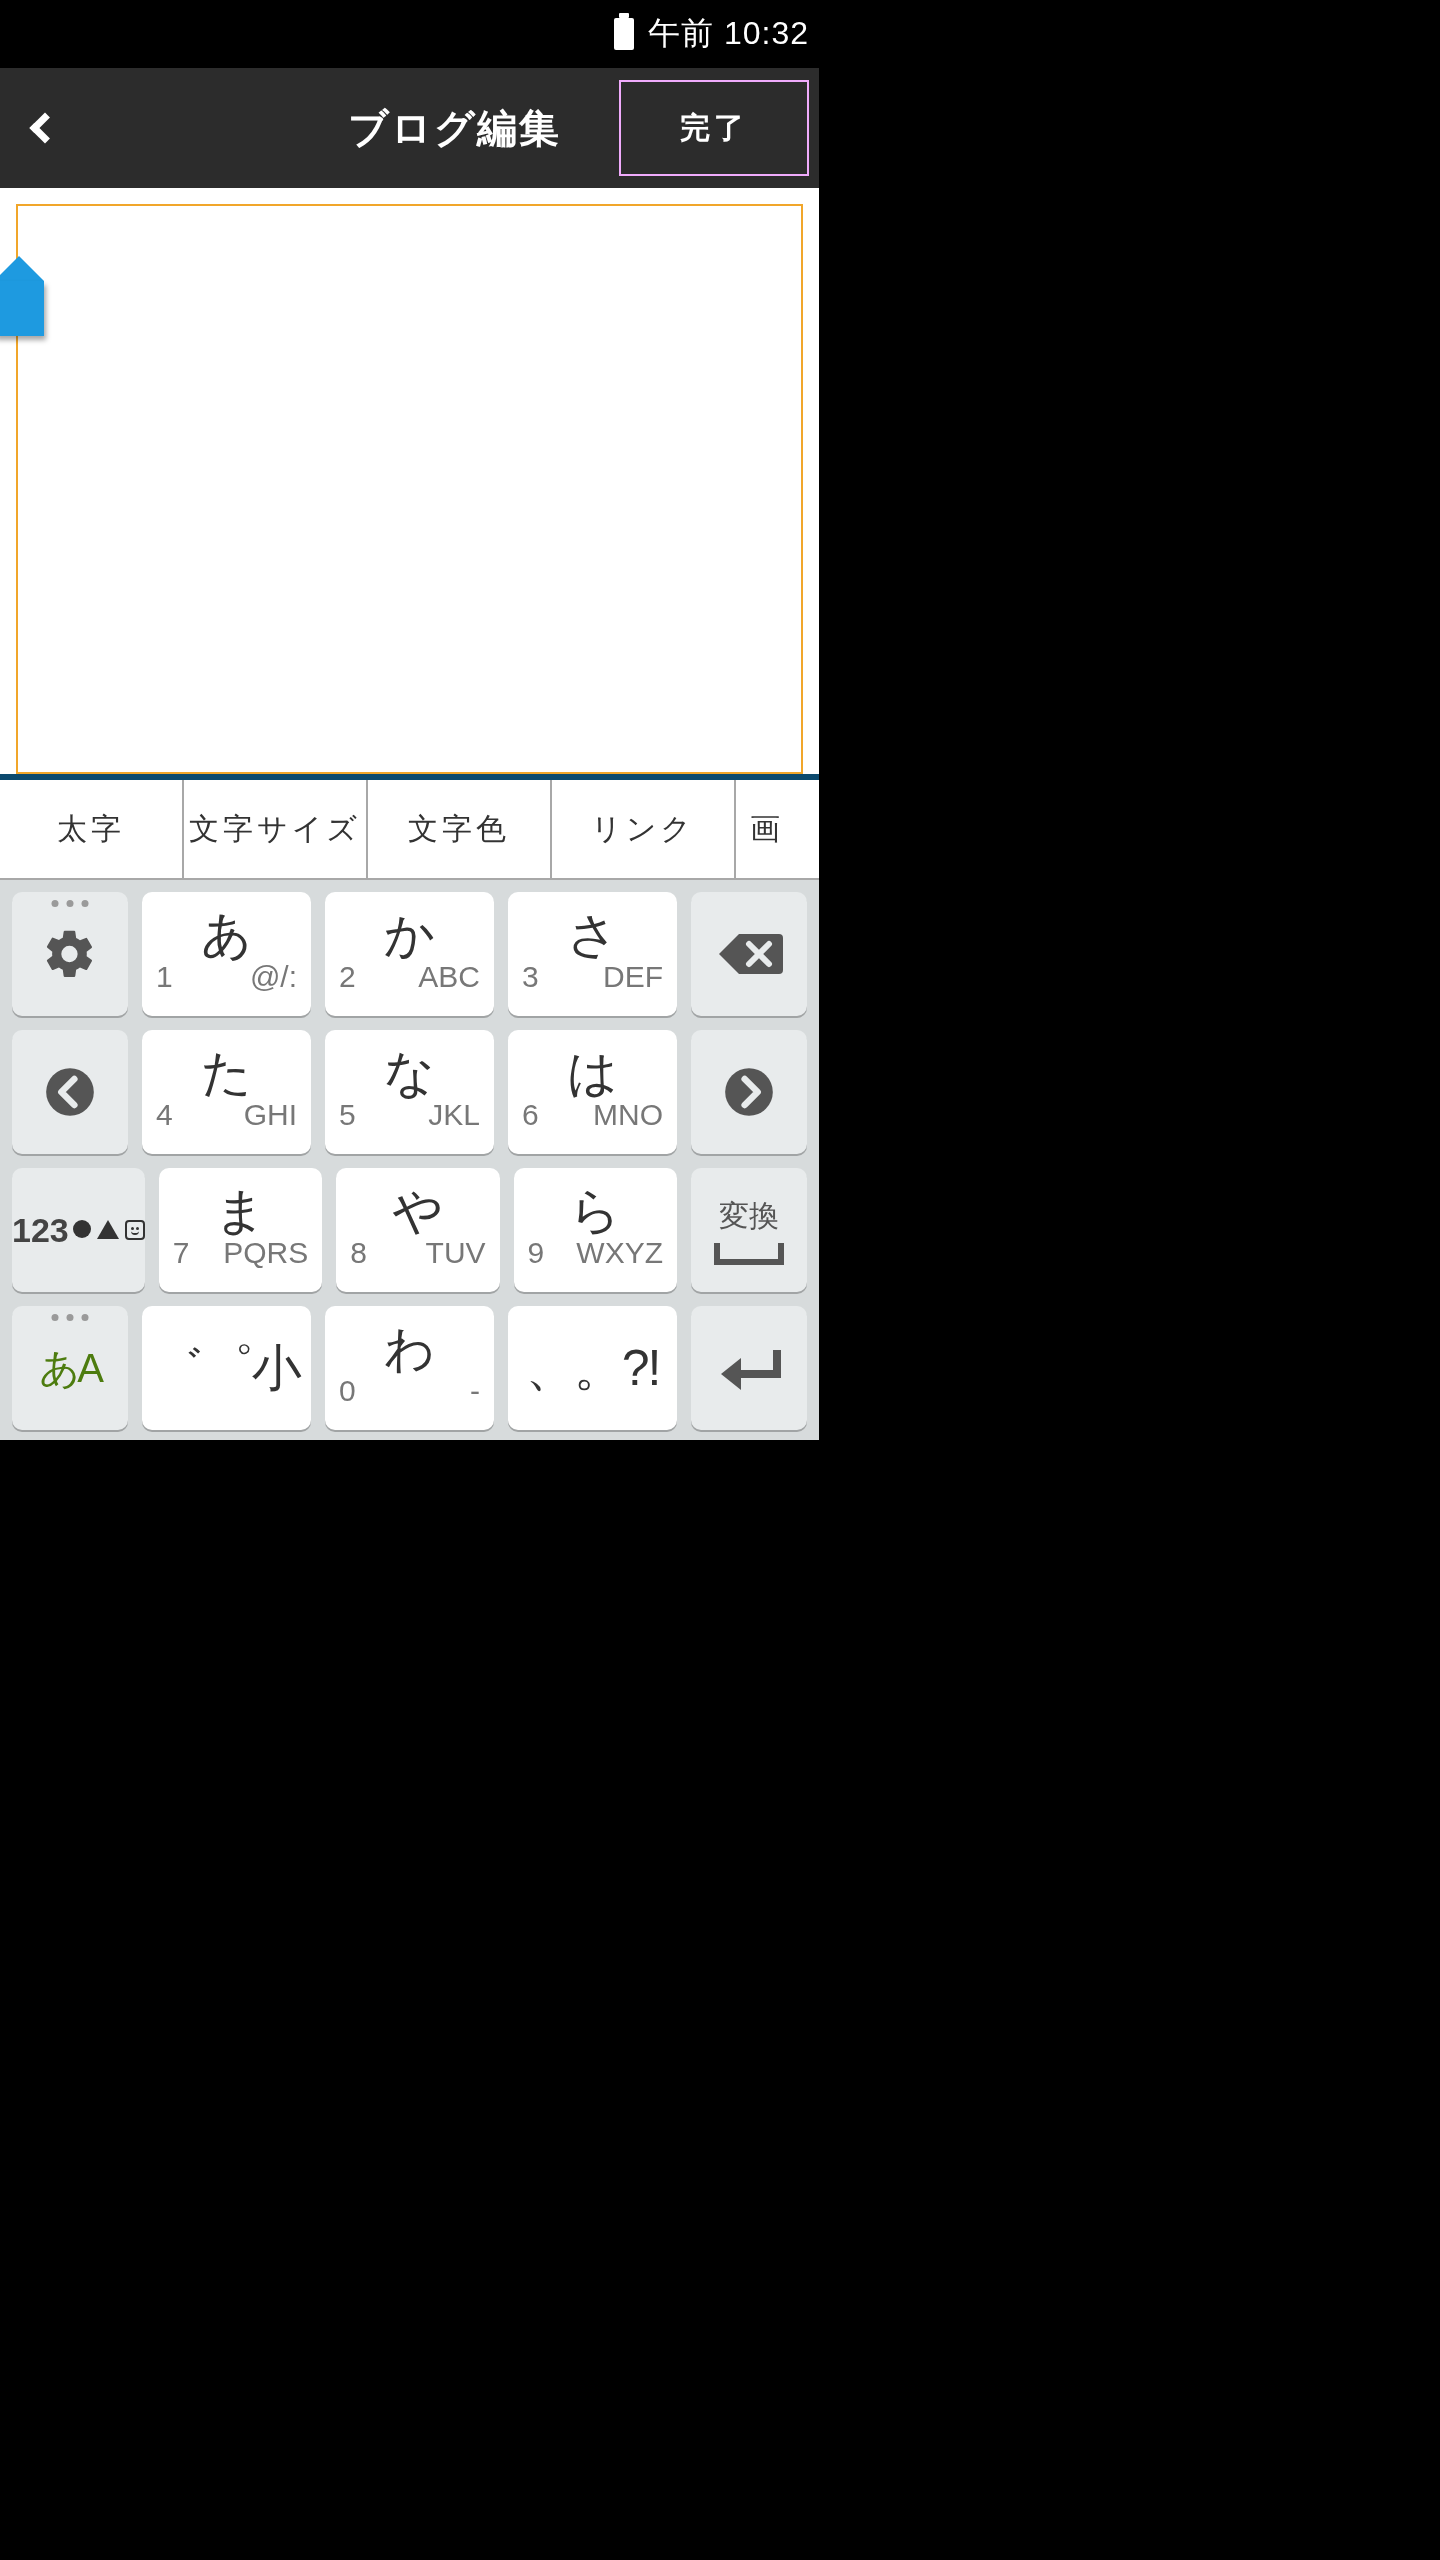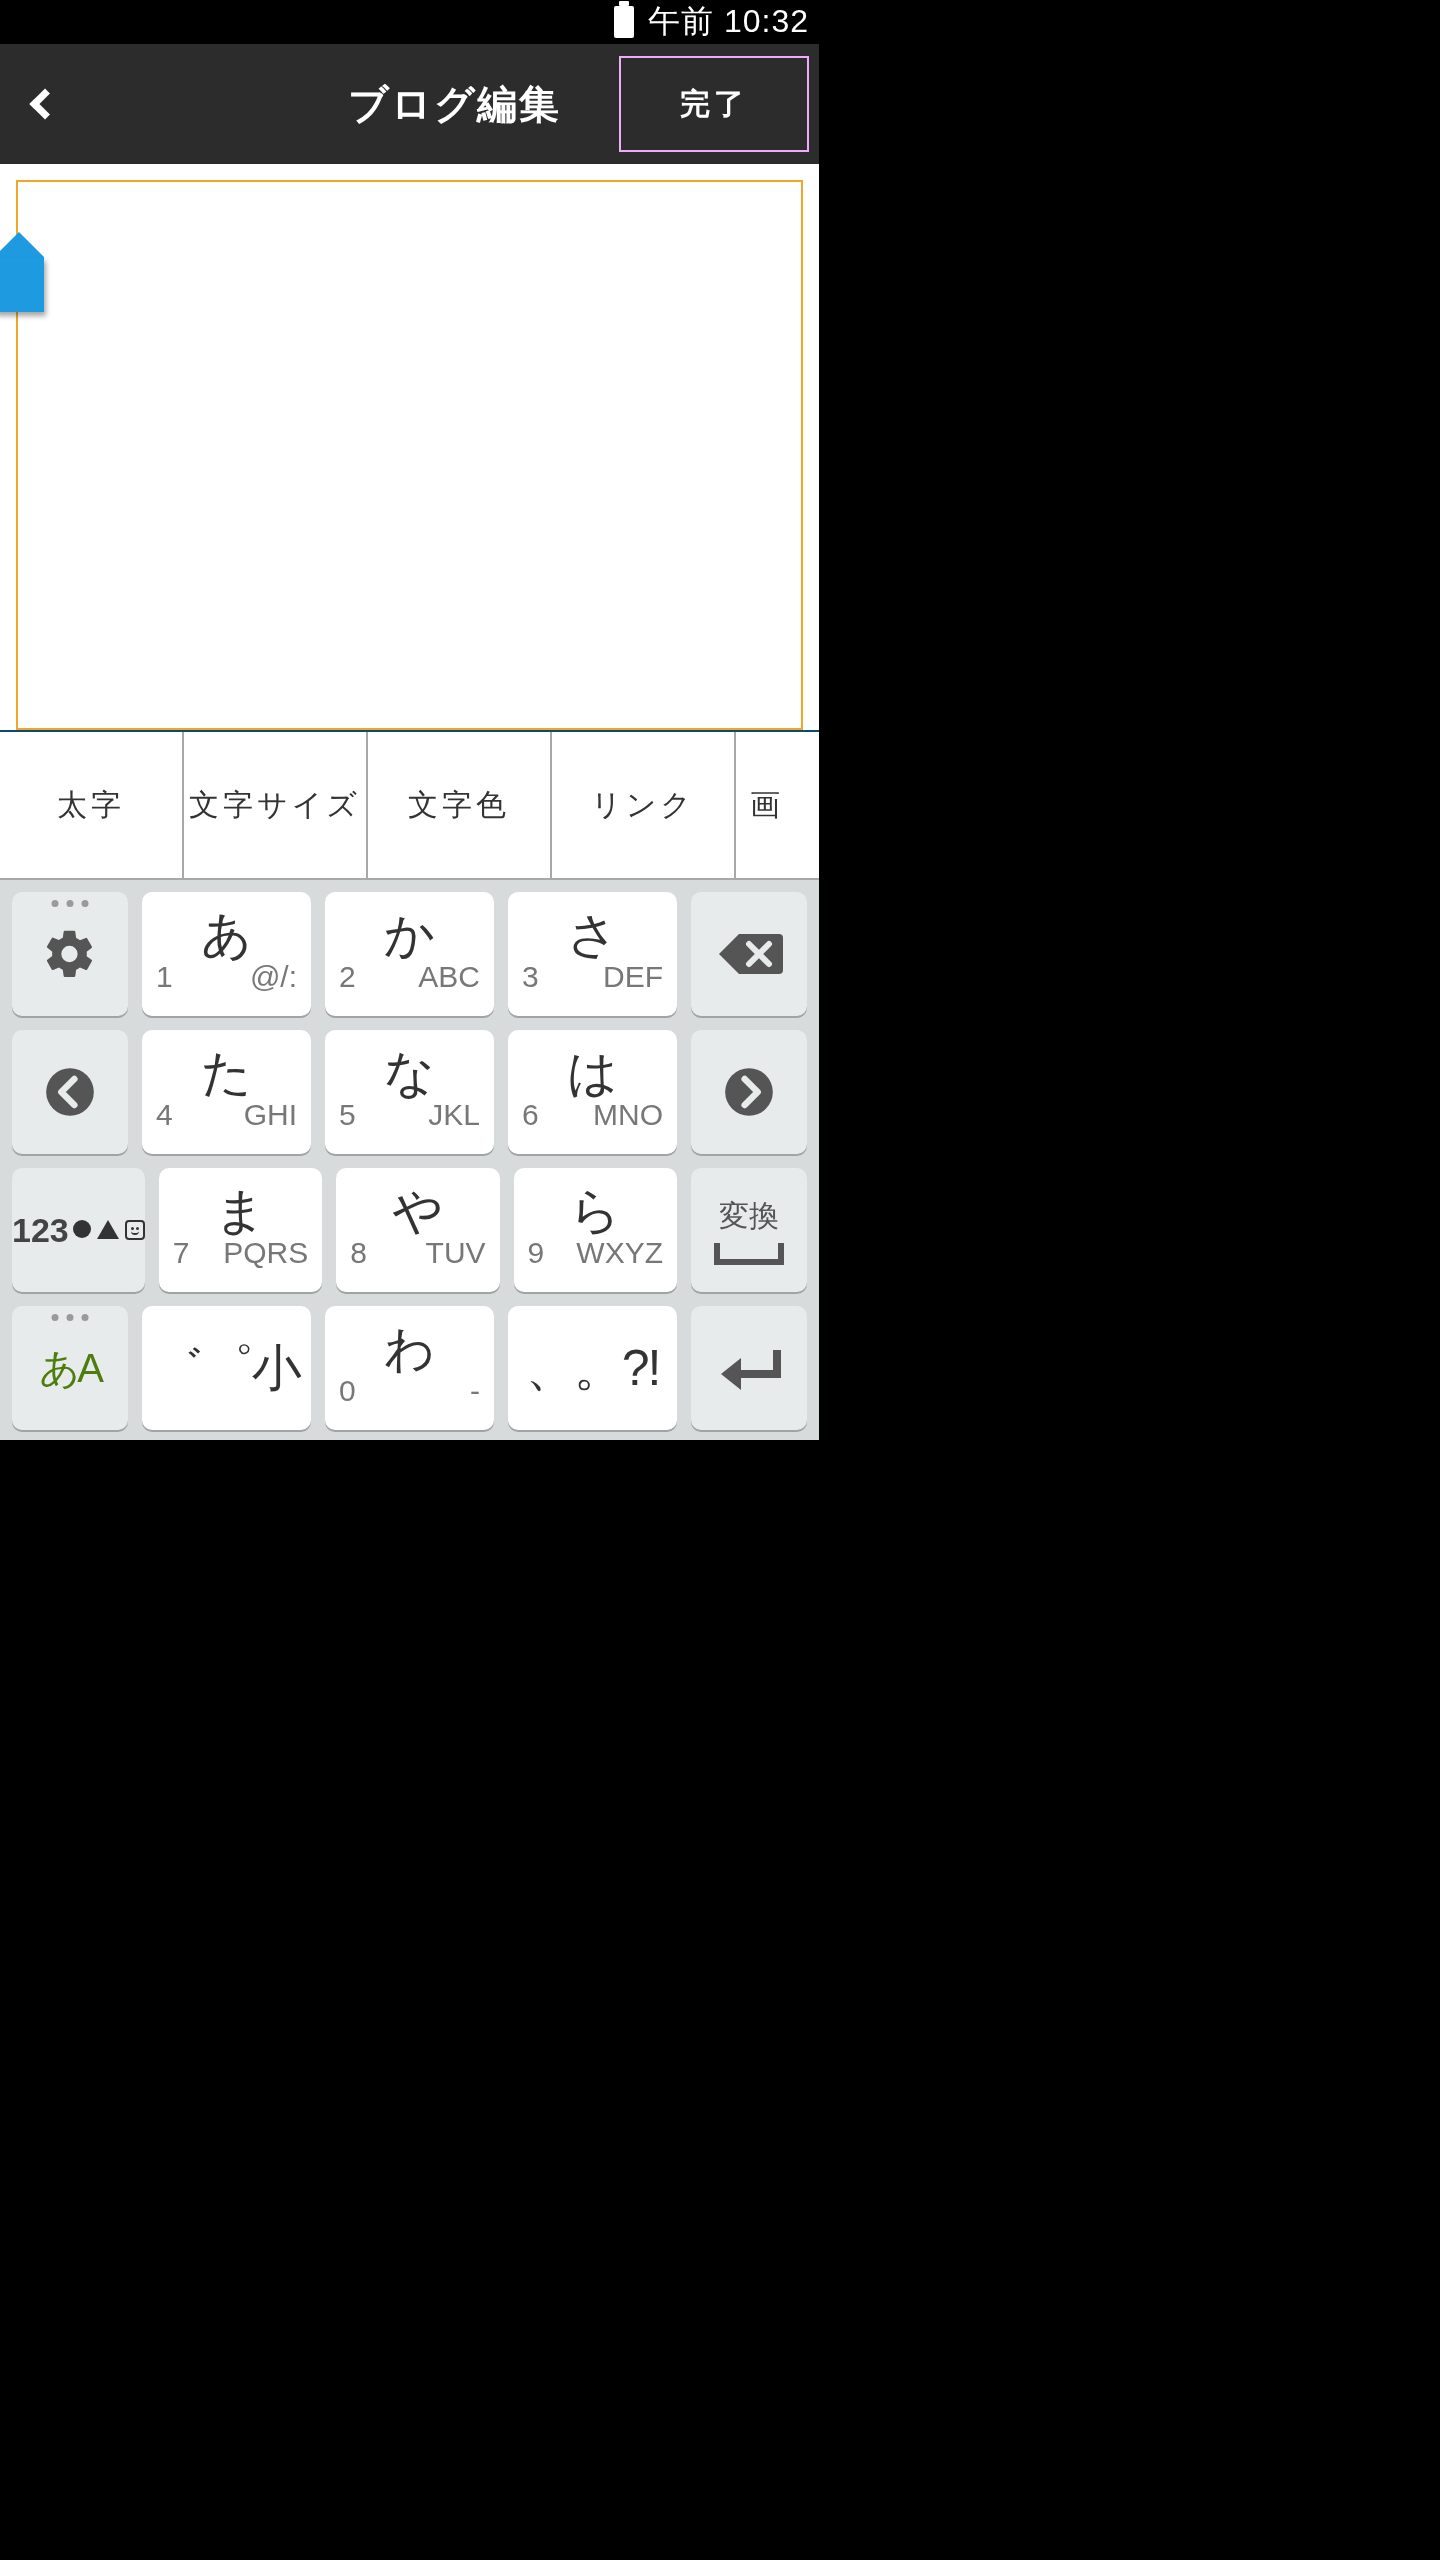--- a/index.html
+++ b/index.html
@@ -1,39 +1,39 @@
 <!DOCTYPE html>
 <html><head>
 <meta charset="utf-8">
 <style>
   * { box-sizing: border-box; margin: 0; padding: 0; }
   html, body { width: 819px; height: 1440px; font-family: -apple-system, "Helvetica Neue", Arial, sans-serif; overflow: hidden; background:#000; }
   .screen { width: 819px; height: 1440px; display:flex; flex-direction:column; background:#000; }
 
   
-  .status-bar { height:44px; background:#000; color:#fff; display:flex; align-items:center; justify-content:flex-end; padding:0 10px; font-size:32px; letter-spacing:1px; }
+  .status-bar { height:68px; background:#000; color:#fff; display:flex; align-items:center; justify-content:flex-end; padding:0 10px; font-size:32px; letter-spacing:1px; }
   .battery-icon { width:20px; height:32px; background:#fff; border-radius:2px; margin-right:14px; position:relative; }
   .battery-icon::before { content:""; position:absolute; top:-5px; left:5px; width:10px; height:5px; background:#fff; border-radius:1px; }
 
   
   .app-header { height:120px; background:#2c2c2c; display:flex; align-items:center; color:#fff; position:relative; }
   .back-btn { width:90px; height:100%; display:flex; align-items:center; justify-content:center; }
   .back-chevron { width:22px; height:22px; border-left:7px solid #fff; border-bottom:7px solid #fff; transform:rotate(45deg); }
   .header-title { flex:1; text-align:center; font-size:40px; font-weight:700; letter-spacing:2px; }
   .done-btn { position:absolute; right:10px; top:12px; bottom:12px; width:190px; border:2px solid #f0abfc; display:flex; align-items:center; justify-content:center; font-size:30px; font-weight:700; color:#fff; letter-spacing:4px; }
 
   
   .content-wrap { flex:1; background:#fff; position:relative; padding:16px 16px 0 16px; display:flex; }
   .editor { flex:1; border:2px solid #f1a62a; background:#fff; position:relative; }
   .cursor-handle { position:absolute; left:-24px; top:50px; width:50px; height:80px; }
   .cursor-handle .tip { width:0; height:0; border-left:25px solid transparent; border-right:25px solid transparent; border-bottom:25px solid #1e9ae0; }
   .cursor-handle .body { width:50px; height:55px; background:#1e9ae0; box-shadow:2px 4px 5px rgba(0,0,0,.35); }
 
   
-  .format-bar { height:150px; background:#fff; border-top:2px solid #0c4a6e; border-bottom:2px solid #a8a8a8; display:flex; overflow:hidden; }
+  .format-bar { height:106px; background:#fff; border-top:6px solid #0c4a6e; border-bottom:2px solid #a8a8a8; display:flex; overflow:hidden; }
   .format-btn { flex:0 0 184px; border-right:2px solid #a8a8a8; display:flex; align-items:center; justify-content:center; font-size:30px; color:#333; letter-spacing:4px; }
   .format-btn.last-partial { flex:0 0 80px; border-right:none; justify-content:flex-start; padding-left:14px; overflow:hidden; }
 
   
   .keyboard { height:560px; background:#d7dbdc; padding:12px 12px 10px 12px; display:flex; flex-direction:column; gap:14px; position:relative; }
   .kb-row { flex:1; display:flex; gap:14px; }
   .key { border-radius:10px; box-shadow:0 2px 0 rgba(0,0,0,.25); display:flex; flex-direction:column; align-items:center; justify-content:center; position:relative; color:#333; }
   .key.side { flex:0 0 116px; background:#e8ebec; }
   .key.main { flex:1; background:#fff; }
   .key .big { font-size:50px; line-height:1; }

